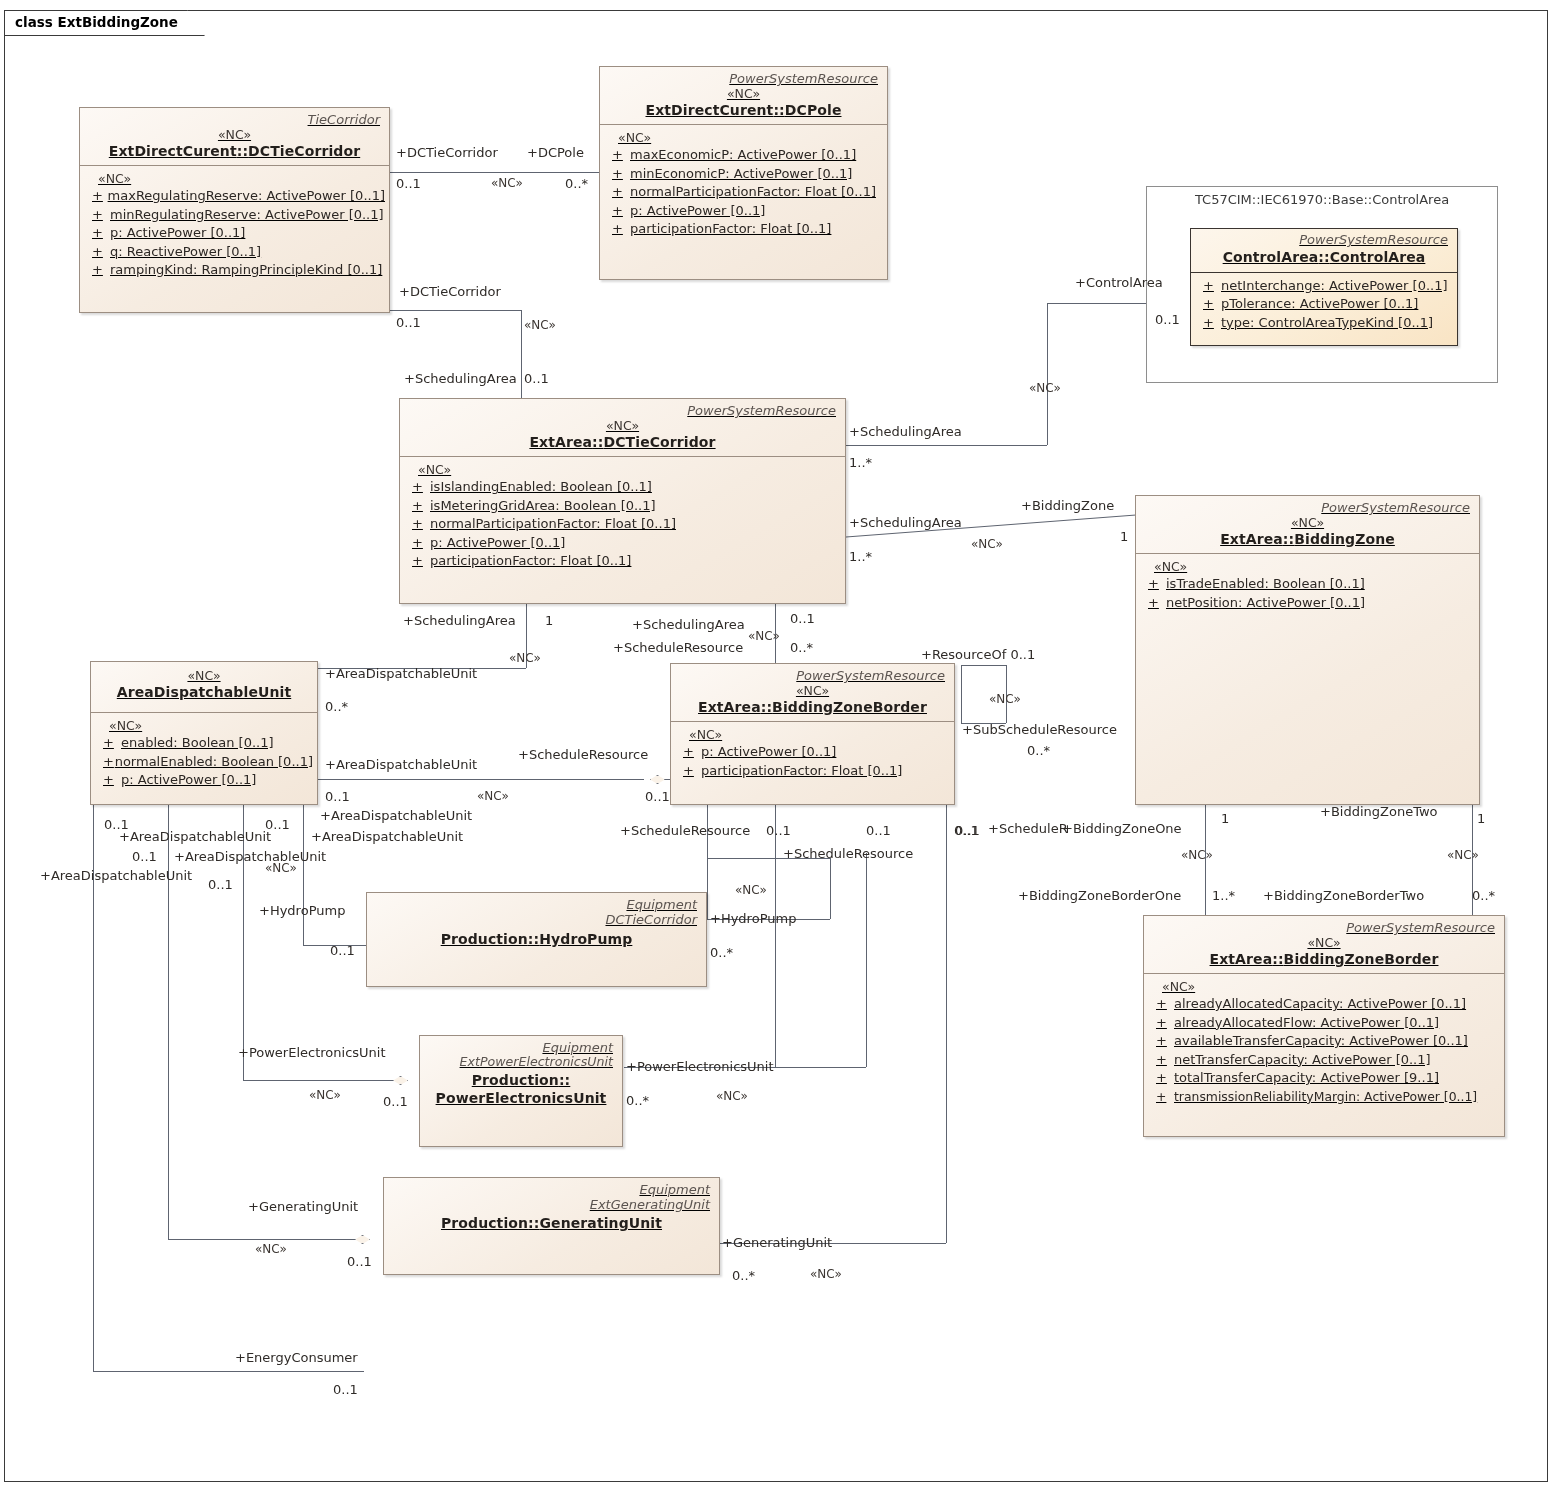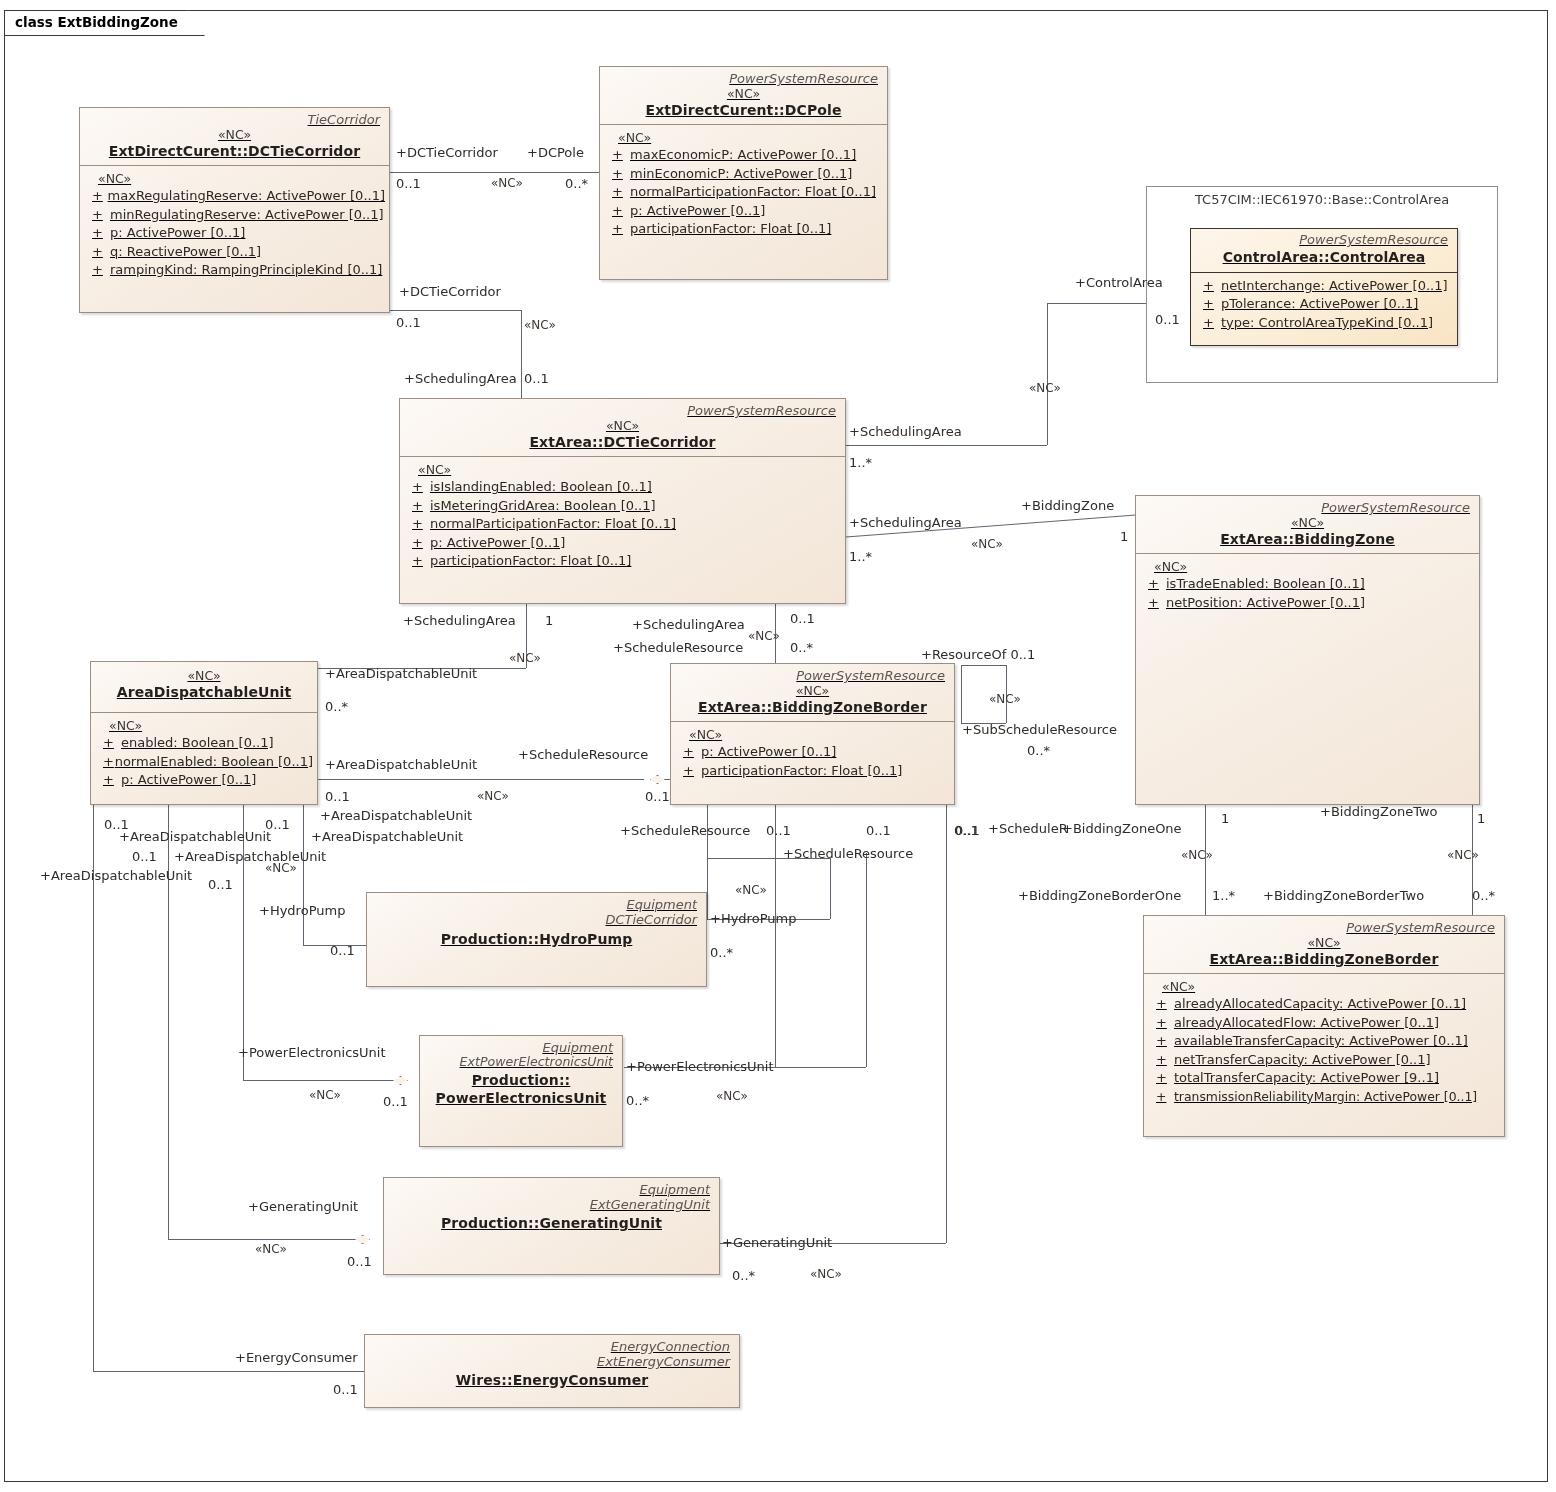--- a/index.html
+++ b/index.html
@@ -410,29 +410,20 @@
   <div class="cls" style="left:383px; top:1177px; width:337px; height:98px;">
     <div class="hdr" style="padding-top:4px;">
       <div class="stereo-right">Equipment</div>
       <div class="stereo-right">ExtGeneratingUnit</div>
       <div class="name" style="padding-top:2px;">
         <span>Production</span><span>::</span><span>GeneratingUnit</span>
       </div>
     </div>
   </div>
 
-  <div class="cls" style="left:364px; top:1334px; width:376px; height:74px;">
-    <div class="hdr" style="padding-top:4px;">
-      <div class="stereo-right">EnergyConnection</div>
-      <div class="stereo-right">ExtEnergyConsumer</div>
-      <div class="name" style="padding-top:2px;">
-        <span>Wires</span><span>::</span><span>EnergyConsumer</span>
-      </div>
-    </div>
-  </div>
 
   <div class="lbl" style="left:396px; top:146px;">+DCTieCorridor</div>
   <div class="lbl m" style="left:396px; top:177px;">0..1</div>
   <div class="lbl" style="left:527px; top:146px;">+DCPole</div>
   <div class="lbl m" style="left:565px; top:177px;">0..*</div>
   <div class="lbl nc" style="left:491px; top:177px;">«NC»</div>
 
   <div class="lbl" style="left:399px; top:285px;">+DCTieCorridor</div>
   <div class="lbl m" style="left:396px; top:316px;">0..1</div>
   <div class="lbl nc" style="left:524px; top:319px;">«NC»</div>

